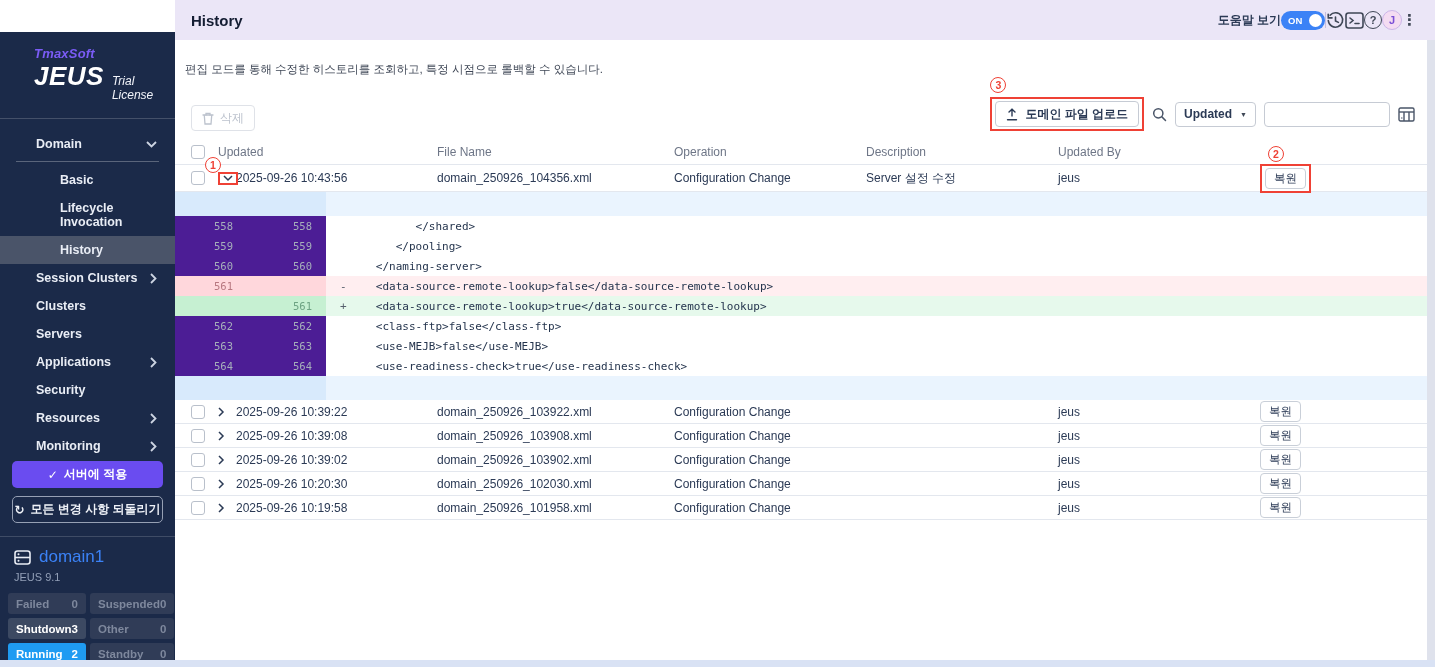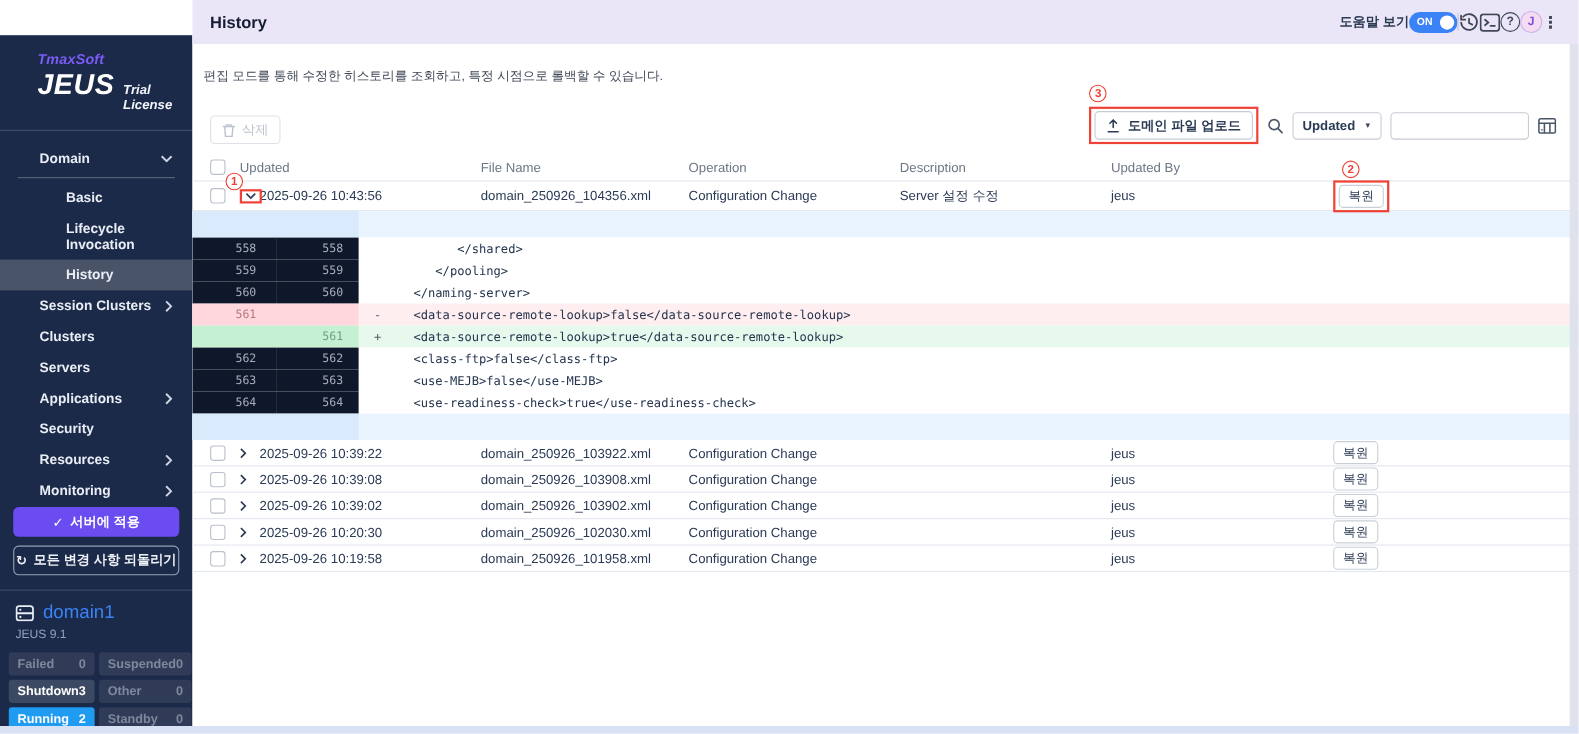--- a/index.html
+++ b/index.html
@@ -11,21 +11,21 @@
 
   
   .sidebar {
     width:175px; min-width:175px; height:632px; background:#1b2a49;
     color:#e9edf5; display:flex; flex-direction:column; position:relative;margin-top:32px;
   }
   .logo-block { padding:14px 0 10px 34px; }
   .logo-company { color:#7b5cf6; font-style:italic; font-weight:700; font-size:13px; letter-spacing:.2px; }
   .logo-line2 { display:flex; align-items:baseline; gap:8px; margin-top:0px; }
   .logo-product { color:#fff; font-style:italic; font-weight:800; font-size:26px; letter-spacing:.5px; }
-  .logo-license { color:#f2f4fa; font-style:italic; font-weight:700; font-size:12px; }
+  .logo-license { color:#f2f4fa; font-style:italic; font-weight:400; font-size:12px; }
   .side-divider { height:1px; background:rgba(255,255,255,.18); margin-top:6px; }
 
   .nav { margin-top:10px; }
   .nav-group-header {
     display:flex; align-items:center; justify-content:space-between;
     padding:8px 18px 8px 36px; font-size:12.5px; font-weight:700; cursor:pointer;
   }
   .group-divider { height:1px; background:rgba(255,255,255,.28); margin:2px 16px 4px 16px; }
   .nav-sub { padding:7px 18px 7px 60px; font-size:12.5px; font-weight:600; cursor:pointer; }
   .nav-sub.selected { background:#4a5469; }
@@ -125,21 +125,21 @@
   }
   .thead { height:26px; color:#6e7687; font-size:12px; }
   .trow { height:24px; font-size:12px; color:#2b3a55; }
   .trow.first { height:27px; }
   .c-check { width:27px; display:flex; align-items:center; }
   .cbx { width:14px; height:14px; border:1.5px solid #b9c0cb; border-radius:3px; background:#fff; cursor:pointer; }
   .c-exp { width:18px; display:flex; align-items:center; position:relative; }
   .c-upd { width:201px; }
   .c-updh { width:219px; }
   .c-file { width:189px; }
-  .c-op { width:192px; }
+  .c-op { width:192px;margin-left:48px; }
   .c-desc { width:192px; }
   .c-by { width:202px; }
   .c-act { flex:1; display:flex; align-items:center; }
   .btn-restore {
     height:21px; padding:0 8px; border:1px solid #c9cfd8; border-radius:4px; background:#fff;
     font-size:11.5px; color:#2b3a55; cursor:pointer; font-family:inherit;
   }
 
   
   .ann-circle {
@@ -149,21 +149,21 @@
   }
   .ann-chev-box { border:2px solid #ef4135; padding:1px 3px; display:flex; align-items:center; position:relative; }
   .ann-restore-box { border:2px solid #ef4135; padding:2px 3px; position:relative; }
 
   
   .diff { font-family:"DejaVu Sans Mono", "Liberation Mono", monospace; font-size:11px; }
   .dband { height:24px; display:flex; background:#eaf4fe; cursor:pointer; }
   .dband-gutter { width:151px; background:#d8eafc; }
   .dline { display:flex; align-items:center; height:20px; background:#fff; }
   .dnum {
-    width:76px; text-align:right; padding-right:18px; color:#a6aebb; background:#0f172a;
+    width:76px; text-align:right; padding-right:18px; color:#a6aebb; background:#4c1d95;
     height:100%; display:flex; align-items:center; justify-content:flex-end;
     font-size:10.5px;
   }
   .dnum.new { width:75px; padding-right:14px; }
   .dsign { width:30px; padding-left:14px; color:#57606d; }
   .dcode { white-space:pre; color:#24344d;text-align:center; }
   .dline.removed { background:#ffeef0; }
   .dline.removed .dnum { background:#ffd7dc; color:#b87880; }
   .dline.added { background:#e6f9ec; }
   .dline.added .dnum { background:#c6f0d2; color:#6da383; }

